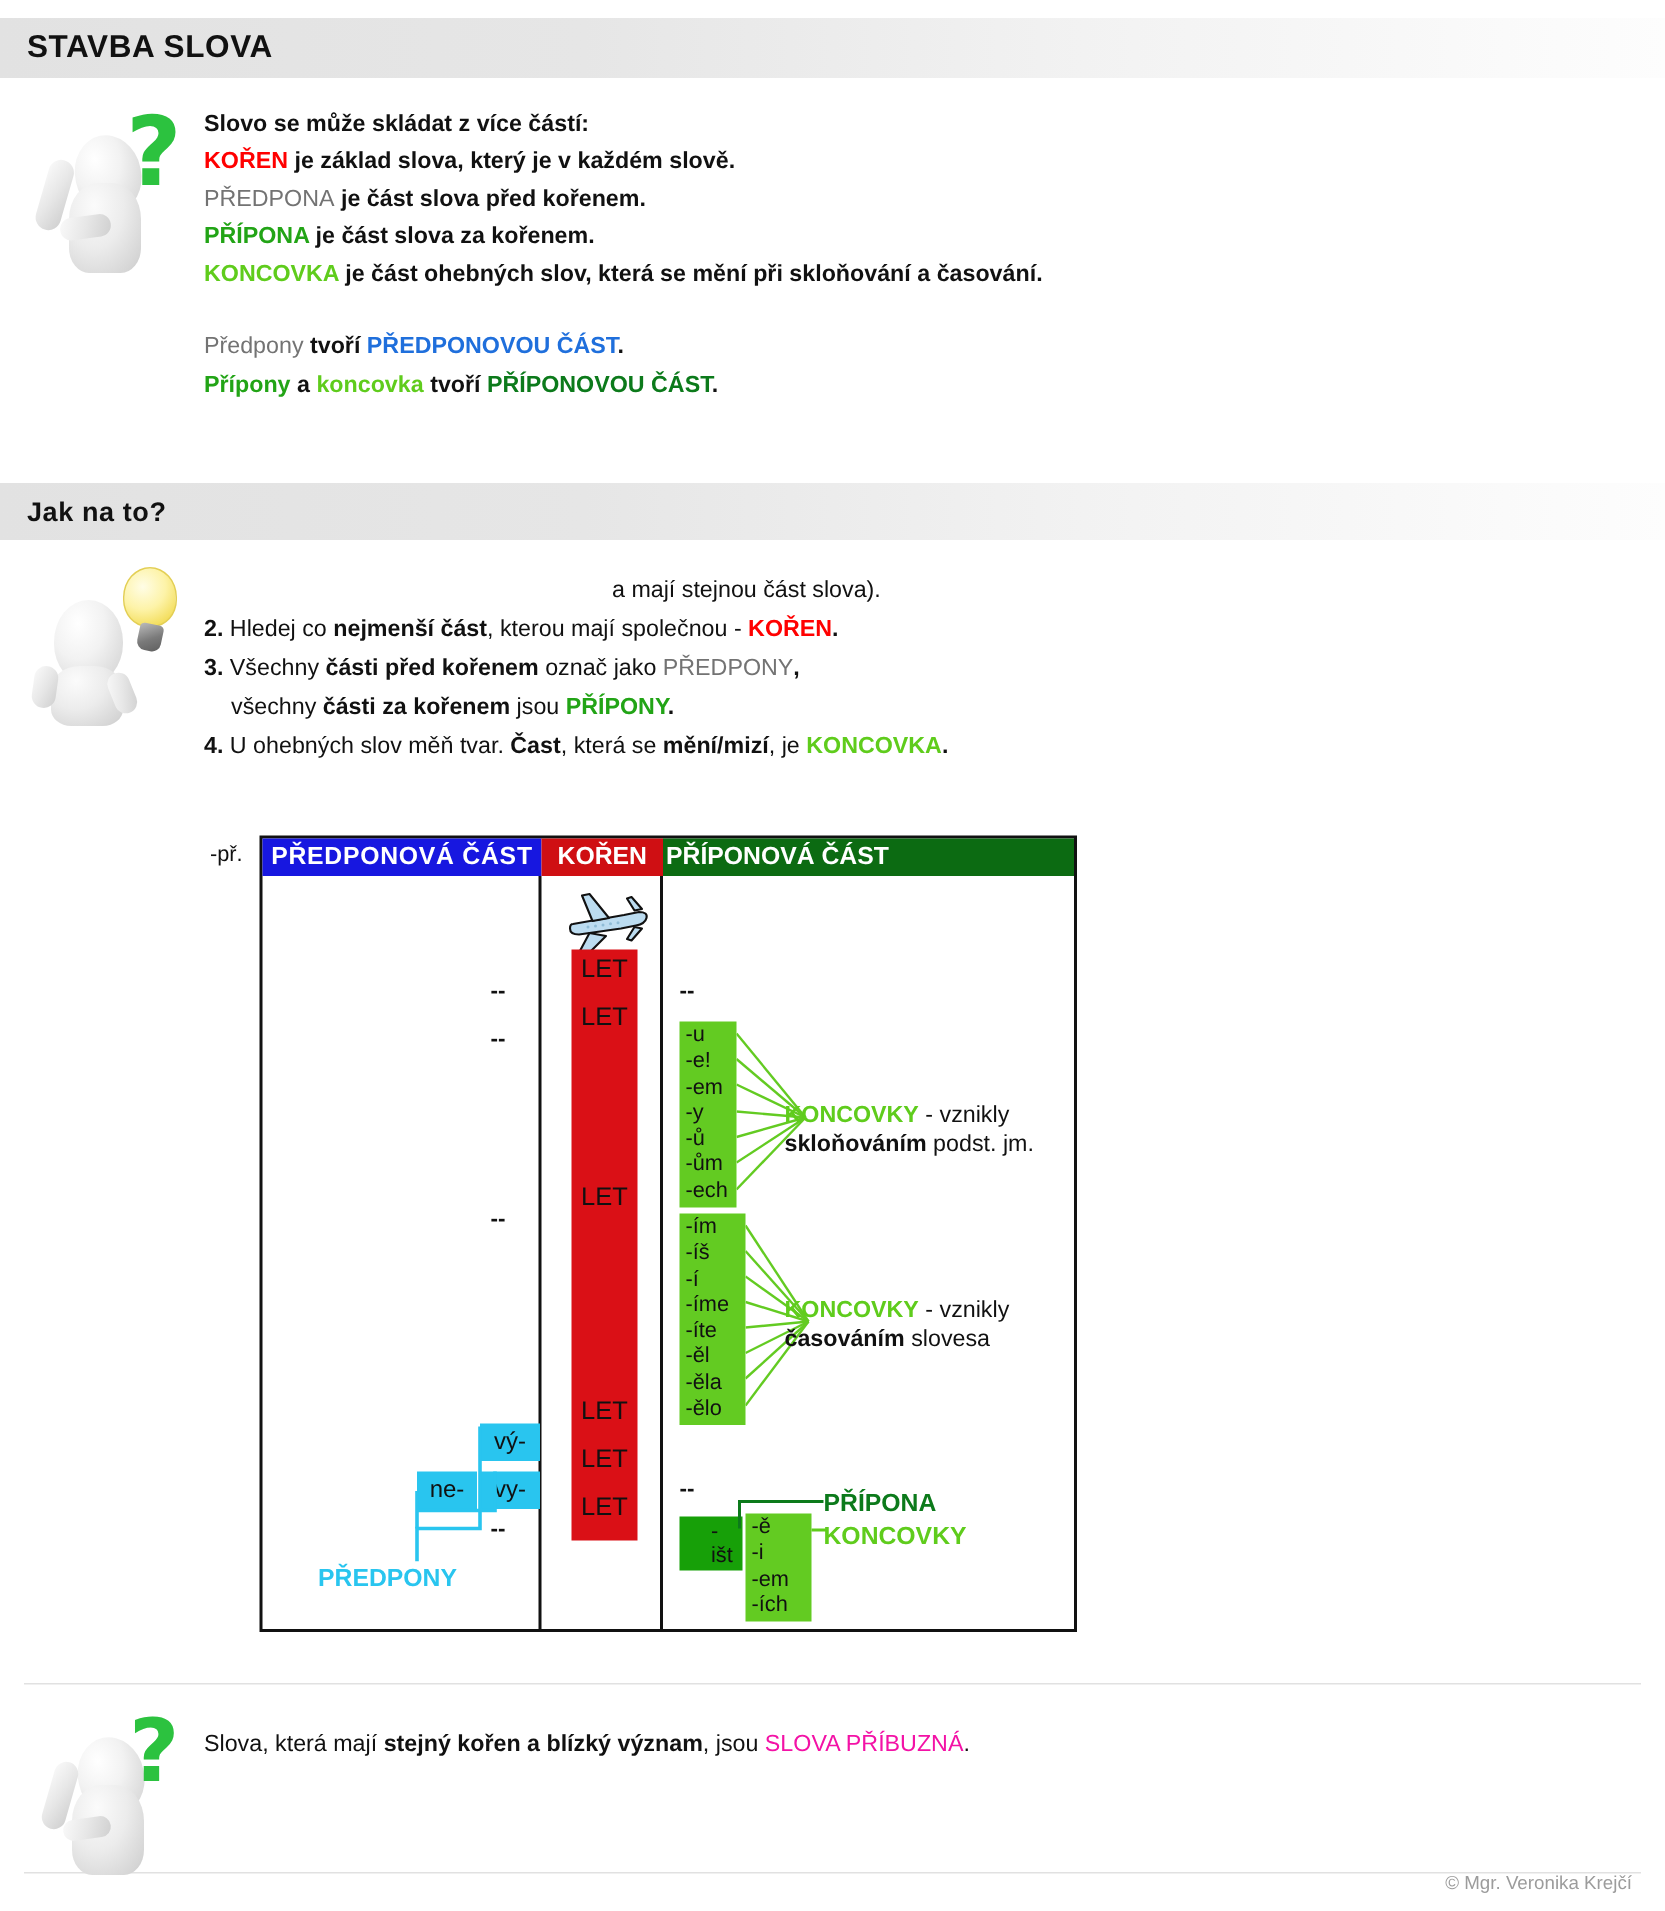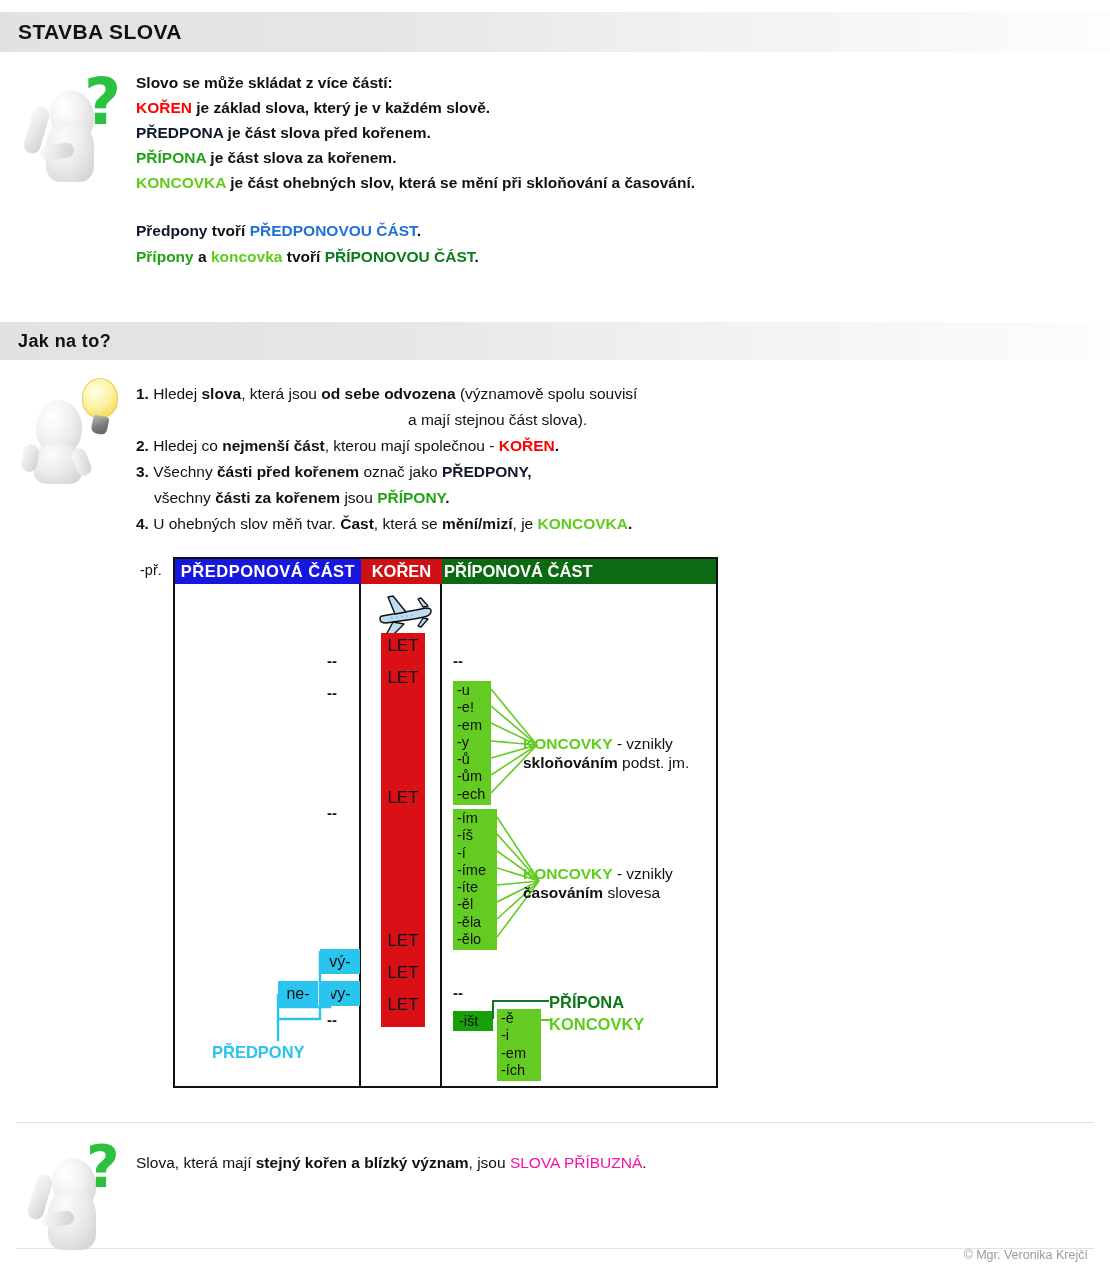--- a/index.html
+++ b/index.html
@@ -54,21 +54,21 @@
     background:linear-gradient(150deg,#bdbdbd,#7a7a7a 55%,#5d5d5d);
   }
 
   
   .text-block { position:absolute; }
   .tline { font-size:15.5px; line-height:25px; color:#111; white-space:nowrap; }
   .tline.b { font-weight:bold; }
   .how-line { font-size:15.5px; line-height:26px; color:#111; white-space:nowrap; }
 
   .c-root   { color:#ff0000; font-weight:bold; }
-  .c-pre    { color:#0f172a; font-weight:bold; }
+  .c-pre    { color:#737373; font-weight:normal; }
   .c-pre-d  { color:#1f6fdc; font-weight:bold; }
   .c-suf    { color:#22a416; font-weight:bold; }
   .c-suf-d  { color:#0c7a1b; font-weight:bold; }
   .c-end    { color:#5fcc1c; font-weight:bold; }
   .c-rel    { color:#f312a6; font-weight:normal; }
   .bold     { font-weight:bold; }
 
   
   #diagram {
     position:absolute; left:173px; top:557px; width:545px; height:531px;
@@ -99,21 +99,21 @@
   
   #plane { position:absolute; left:193px; top:32px; width:70px; height:52px; }
 
   
   .gbox {
     position:absolute; background:#63cb22;
     font-size:14.5px; line-height:17.3px; color:#111; padding:1px 4px 2px 4px;
   }
   .gbox-dark {
     position:absolute; background:#17a008; color:#111;
-    font-size:14.5px; padding:2px 6px;
+    font-size:14.5px; padding:2px 21px;
   }
 
   .fan { position:absolute; }
   .lbl-koncovky {
     position:absolute; font-size:15.5px; line-height:19px; white-space:nowrap;
   }
   .lbl-koncovky .k { color:#5fcc1c; font-weight:bold; }
   .lbl-koncovky .plain { color:#111; }
   .lbl-koncovky .bw { color:#111; font-weight:bold; }
 
@@ -181,23 +181,20 @@
 <div class="figure" style="left:22px;top:372px;width:118px;height:105px;">
   <div class="head" style="left:14px;top:28px;width:46px;height:56px;"></div>
   <div class="torso" style="left:12px;top:72px;height:40px;"></div>
   <div class="limb" style="left:0px;top:72px;width:16px;height:28px;transform:rotate(8deg);"></div>
   <div class="limb" style="left:52px;top:76px;width:15px;height:28px;transform:rotate(-22deg);"></div>
   <div class="bulb-glass" style="left:60px;top:6px;"></div>
   <div class="bulb-base" style="left:70px;top:44px;transform:rotate(12deg);"></div>
 </div>
 
 <div class="text-block" style="left:136px;top:381px;">
-  <div class="how-line">
-    <span class="bold">1.</span><span> Hledej </span><span class="bold">slova</span><span>, která jsou </span><span class="bold">od sebe odvozena</span><span> (významově spolu souvisí</span>
-  </div>
   <div class="how-line" style="padding-left:272px;">
     <span>a mají stejnou část slova).</span>
   </div>
   <div class="how-line">
     <span class="bold">2.</span><span> Hledej co </span><span class="bold">nejmenší část</span><span>, kterou mají společnou - </span><span class="c-root">KOŘEN</span><span class="bold">.</span>
   </div>
   <div class="how-line">
     <span class="bold">3.</span><span> Všechny </span><span class="bold">části před kořenem</span><span> označ jako </span><span class="c-pre">PŘEDPONY</span><span class="bold">,</span>
   </div>
   <div class="how-line" style="padding-left:18px;">

